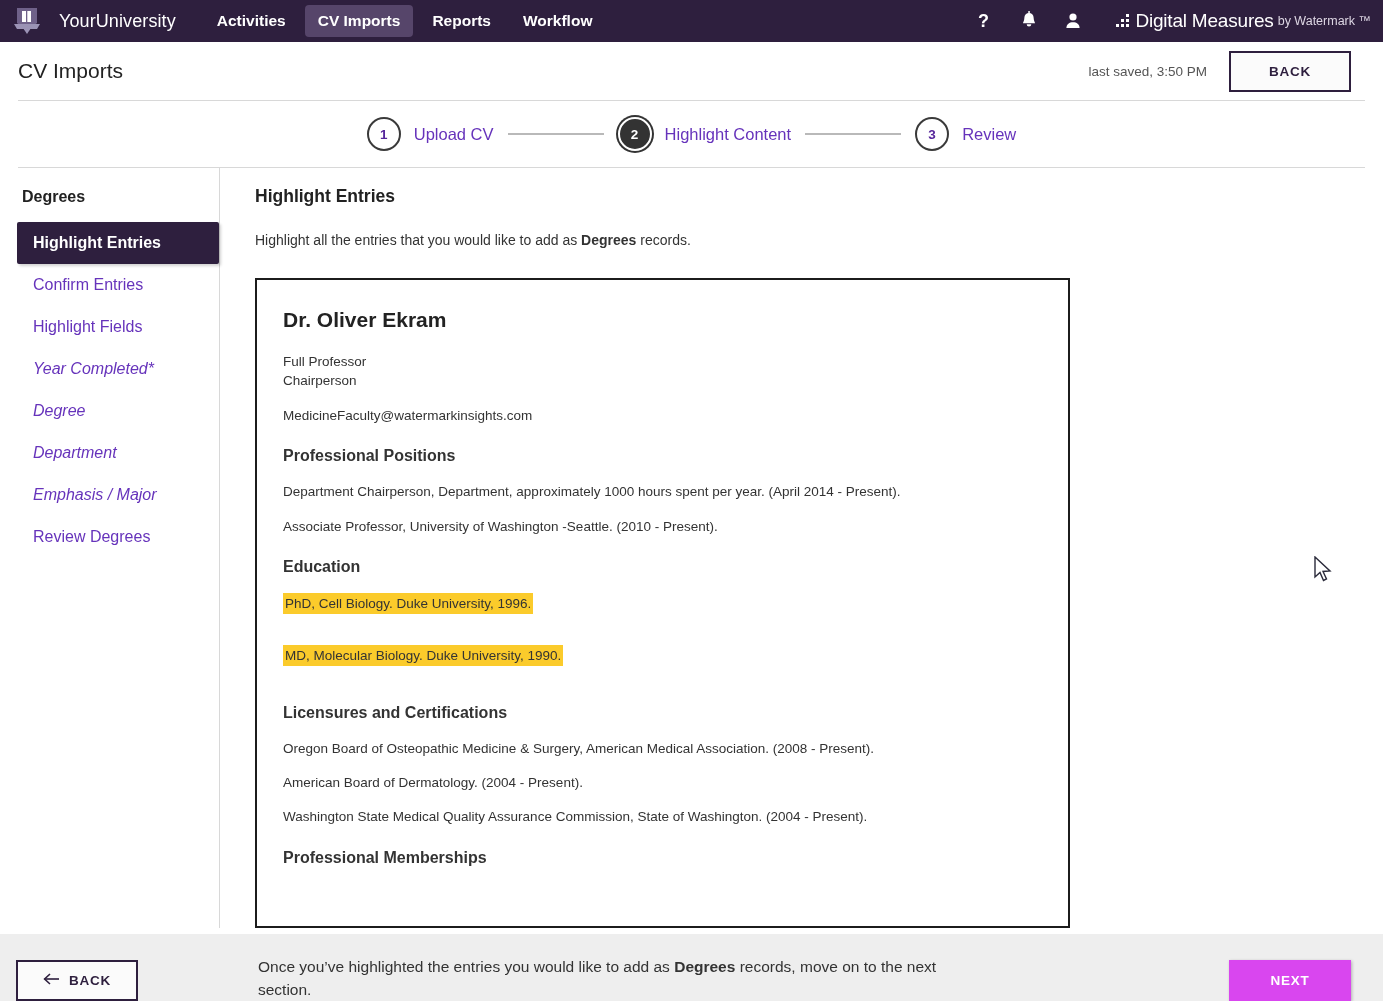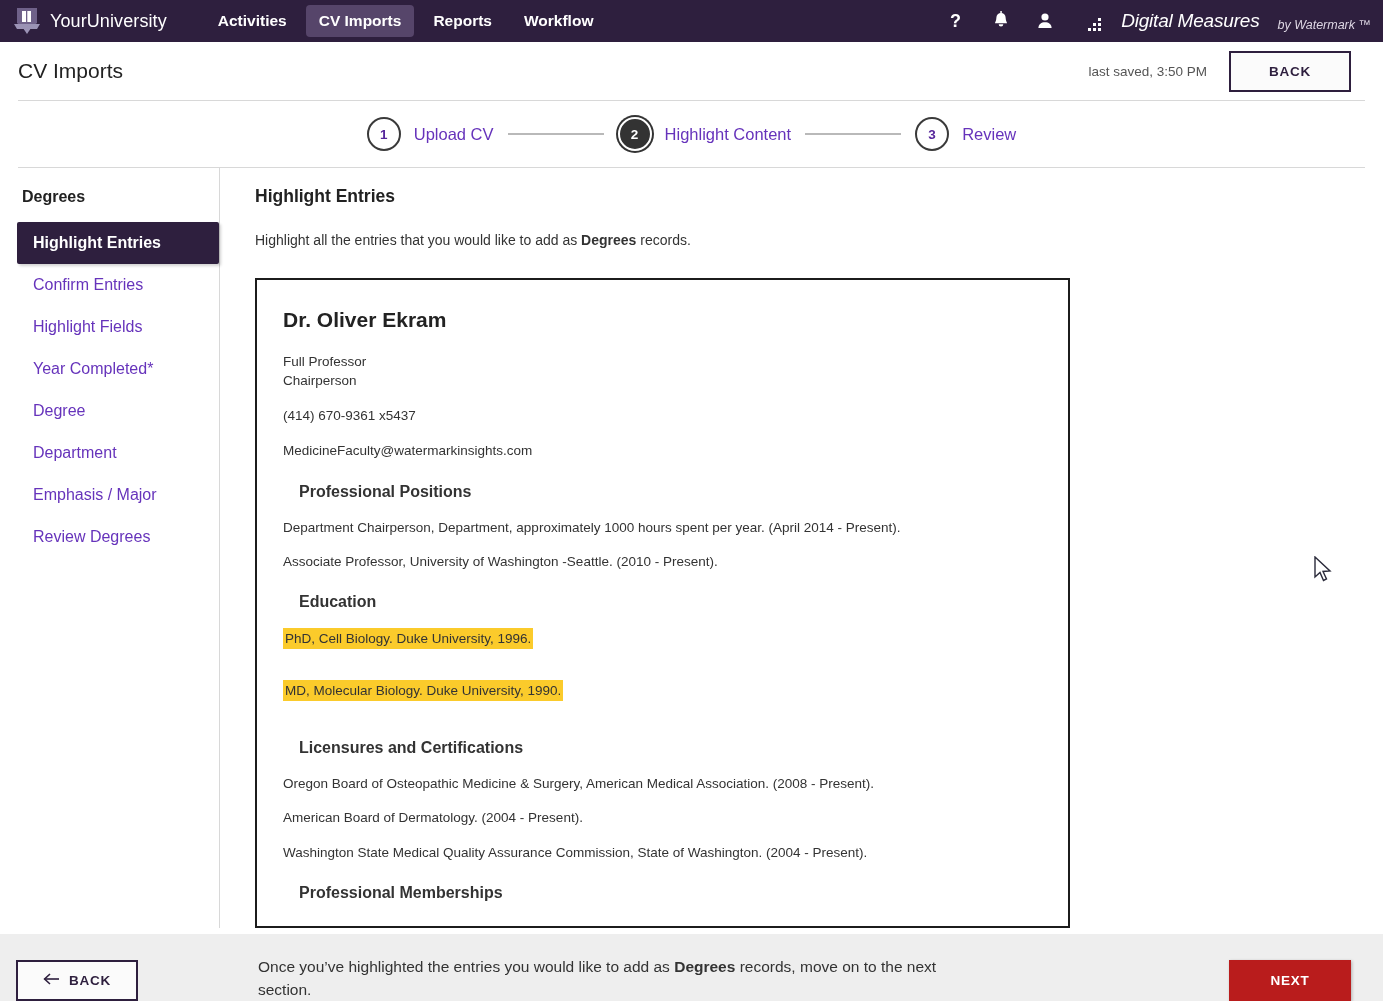--- a/index.html
+++ b/index.html
@@ -15,38 +15,38 @@
 
   
   #topnav {
     height: 42px;
     background: #2e1f3e;
     display: flex;
     align-items: center;
     padding: 0 14px;
     position: relative;
   }
-  .brand { display: flex; align-items: center; gap: 10px; margin-right: 38px; }
+  .brand { display: flex; align-items: center; gap: 19px; margin-right: 28px; }
   .crest { width: 26px; height: 30px; position: relative; flex: 0 0 auto; }
   .brand-name {
     color: #ffffff; font-size: 18px; letter-spacing: .1px; white-space: nowrap;
   }
   .navitems { display: flex; align-items: center; gap: 6px; }
   .navitem {
     color: #ffffff; font-size: 15.5px; font-weight: bold;
     padding: 7px 13px; border-radius: 4px; white-space: nowrap; cursor: pointer;
   }
   .navitem.active { background: #56456a; }
 
   .nav-right {
     position: absolute; right: 12px; top: 0; height: 42px;
     display: flex; align-items: center; gap: 26px;
   }
   .nav-icon { color: #fff; cursor: pointer; display: flex; align-items: center; }
-  .dm-logo { display: flex; align-items: flex-end; gap: 18px; margin-left: 8px; font-style: italic; }
+  .dm-logo { display: flex; align-items: center; gap: 4px; margin-left: 8px; }
   .dm-dots { display: inline-block; width: 15px; height: 14px; position: relative; }
   .dm-dots i {
     position: absolute; width: 3px; height: 3px; background: #fff; border-radius: 0;
   }
   .dm-main { color: #fff; font-size: 19px; letter-spacing: -.2px; }
   .dm-sub  { color: #ded7e4; font-size: 12.5px; }
 
   
   #pagehead {
     height: 58px; display: flex; align-items: center;
@@ -89,57 +89,57 @@
   #sidebar { width: 220px; flex: 0 0 220px; border-right: 1px solid #d8d8d8; padding-top: 20px; }
   #sideheading { font-size: 16px; font-weight: bold; color: #222; padding: 0 0 16px 22px; }
   .side-item {
     font-size: 16px; color: #6633bb; padding: 12px 0 12px 33px; cursor: pointer;
   }
   .side-item.active {
     background: #2e1f3e; color: #ffffff; font-weight: bold;
     margin-left: 17px; padding-left: 16px; border-radius: 2px;
     box-shadow: 2px 2px 3px rgba(0,0,0,.18);
   }
-  .side-item.sub { }
+  .side-item.sub { font-style: italic; }
 
   #main { flex: 1 1 auto; padding: 18px 0 0 35px; }
   #mainhead { font-size: 17.5px; font-weight: bold; color: #222; }
   #maindesc { font-size: 14px; color: #333; margin-top: 25px; }
   #maindesc b { font-weight: bold; }
 
   
   #cvpanel {
     margin-top: 30px; width: 815px; border: 2px solid #1c1c1c;
     background: #fff; padding: 28px 26px 0 26px; height: 650px; overflow: hidden;
   }
   #cvname { font-size: 21px; font-weight: bold; color: #222; margin: 0 0 20px 0; }
   .cvline { font-size: 13.5px; color: #333; margin: 0 0 16px 0; line-height: 1.42; }
   .cvhead {
-    font-size: 16px; font-weight: bold; color: #333; margin: 22px 0 17px 16px;
+    font-size: 16px; font-weight: bold; color: #333; margin: 22px 0 17px 0;
   }
   .cvline.hl { display: inline-block; background: #fbcb2b; padding: 1px 2px; }
   .hlwrap { margin: 0 0 15px 0; }
 
   
   #footer {
     position: absolute; left: 0; right: 0; bottom: 0; height: 67px;
     background: #eeeeee; display: flex; align-items: flex-end; padding: 0 32px 0 16px;
   }
   #backbtn {
     border: 2px solid #2e1f3e; background: #fbfbfb; color: #2e1f3e;
     font-size: 13.5px; font-weight: bold; letter-spacing: .8px;
     width: 122px; padding: 11px 0; text-align: center; cursor: pointer;
     display: flex; align-items: center; justify-content: center; gap: 9px;
   }
   #footmsg {
     margin-left: 120px; font-size: 15.5px; color: #333; line-height: 1.5; max-width: 700px;
   }
   #footmsg b { font-weight: bold; }
   #nextbtn {
-    margin-left: auto; background: #b91c1c; color: #ffffff;
+    margin-left: auto; background: #d946ef; color: #ffffff;
     font-size: 13.5px; font-weight: bold; letter-spacing: .8px;
     width: 122px; padding: 13px 8px; text-align: center; cursor: pointer;
     box-shadow: 1px 1px 3px rgba(0,0,0,.25);
   }
 
   #cursor { position: absolute; left: 1313px; top: 556px; pointer-events: none; }
 </style>
 </head>
 <body>
 
@@ -243,21 +243,20 @@
     <div id="maindesc">
       <span>Highlight all the entries that you would like to add as </span><b>Degrees</b><span> records.</span>
     </div>
 
     <div id="cvpanel">
       <div id="cvname">Dr. Oliver Ekram</div>
       <div class="cvline">
         <span>Full Professor</span><br>
         <span>Chairperson</span>
       </div>
-      <div class="cvline">(414) 670-9361 x5437</div>
       <div class="cvline">MedicineFaculty@watermarkinsights.com</div>
 
       <div class="cvhead">Professional Positions</div>
       <div class="hlwrap">
         <span class="cvline">Department Chairperson, Department, approximately 1000 hours spent per year. (April 2014 - Present).</span>
       </div>
       <div class="hlwrap">
         <span class="cvline">Associate Professor, University of Washington -Seattle. (2010 - Present).</span>
       </div>
 

